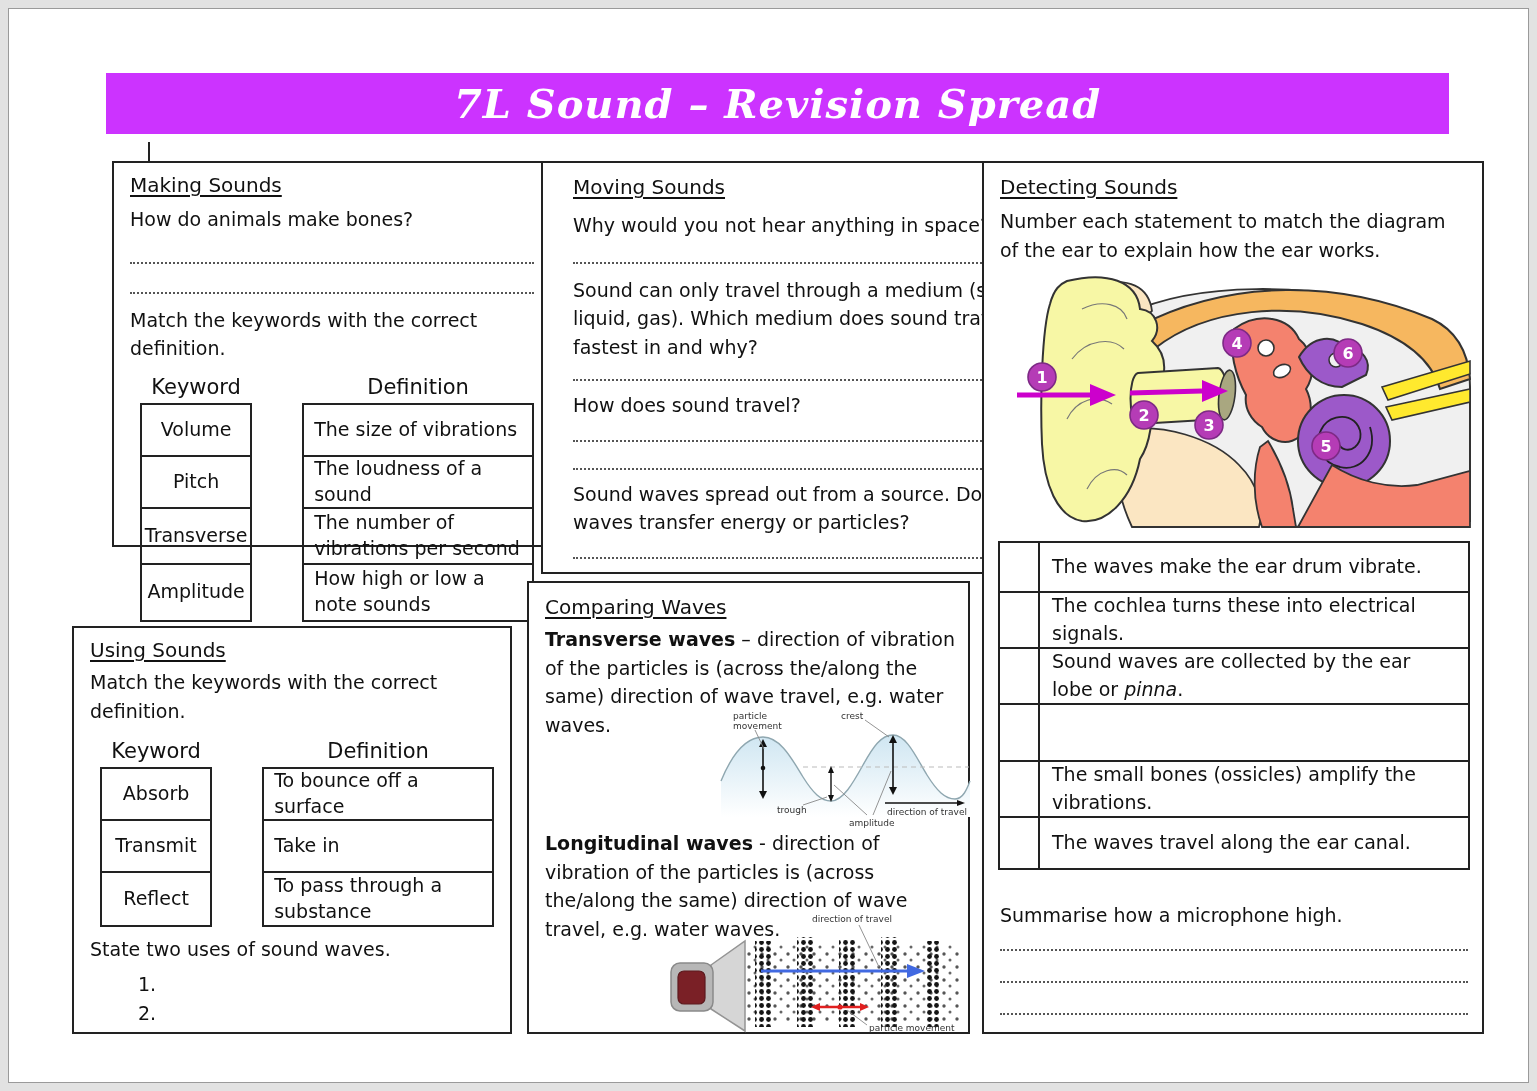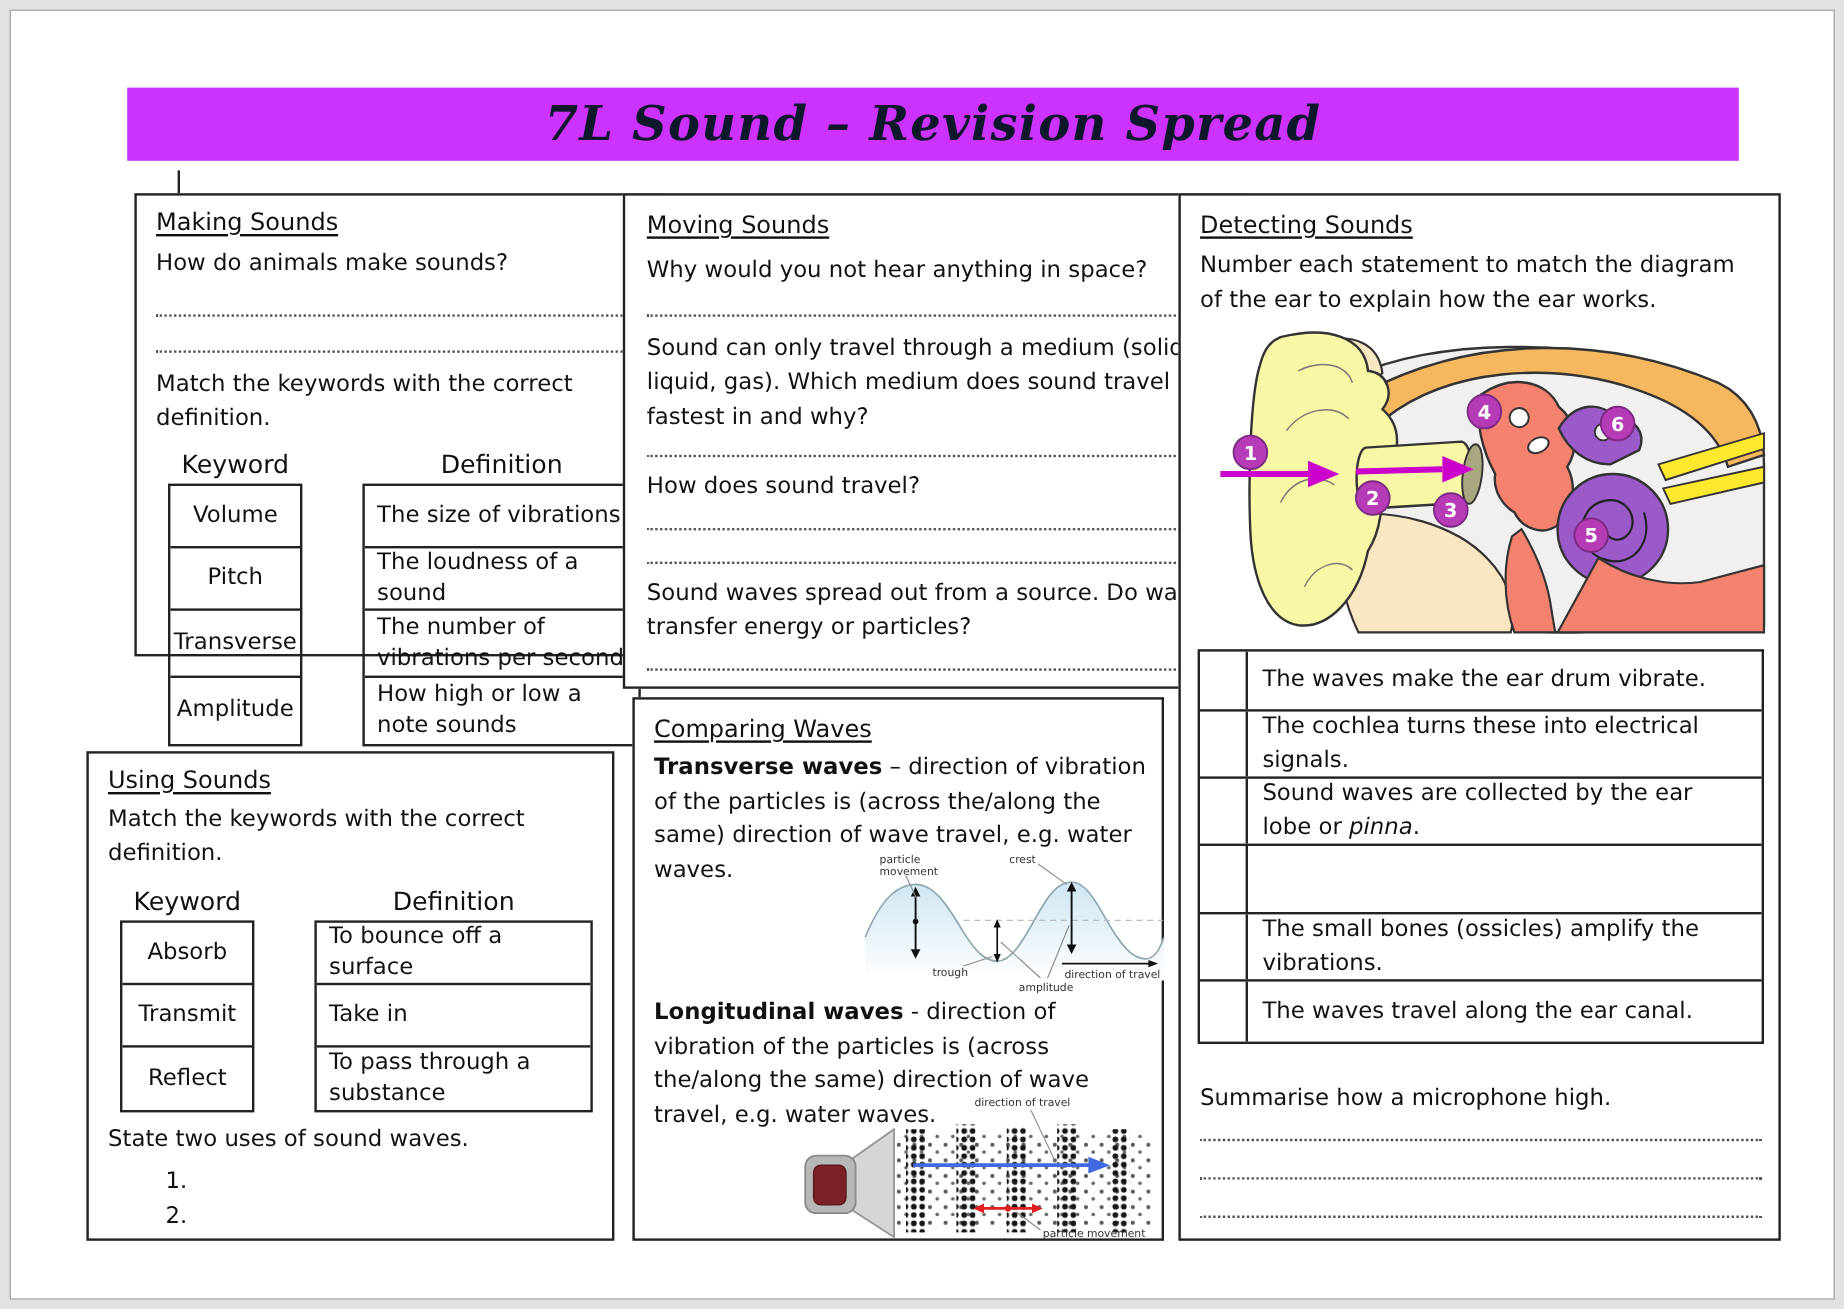--- a/index.html
+++ b/index.html
@@ -4,21 +4,21 @@
 <style>
   html,body{margin:0;padding:0;}
   body{
     width:1537px;height:1091px;background:#e2e2e2;position:relative;
     font-family:"DejaVu Sans","Liberation Sans",sans-serif;color:#111;
   }
   .sheet{position:absolute;left:8px;top:8px;right:8px;bottom:8px;background:#fff;border:1px solid #9a9a9a;}
   .banner{position:absolute;left:97px;top:64px;width:1343px;height:61px;background:#cc33ff;
     display:flex;align-items:center;justify-content:center;}
   .banner-title{font-family:"DejaVu Serif","Liberation Serif",serif;font-style:italic;font-size:40px;
-    font-weight:bold;letter-spacing:1px;color:#0f172a;}
+    font-weight:bold;letter-spacing:1px;color:#ffffff;}
   .connector{position:absolute;left:139px;top:133px;width:2px;height:28px;background:#222;}
   .box{position:absolute;background:#fff;border:2px solid #222;box-sizing:border-box;}
   .hd{font-size:20px;font-weight:normal;text-decoration:underline;text-underline-offset:3px;}
   .txt{font-size:19px;line-height:1.5;}
   .dotline{border-bottom:2.5px dotted #555;height:0;width:100%;}
   
   .match-grid{display:flex;gap:50px;margin-left:10px;}
   .col-hd{text-align:center;font-size:21px;margin-bottom:4px;}
   .tbl{border:2px solid #222;}
   .kw-col{width:120px;}
@@ -43,21 +43,21 @@
 
 <div class="sheet">
 
   <div class="banner">
     <div class="banner-title">7L Sound – Revision Spread</div>
   </div>
   <div class="connector"></div>
 
   <div class="box" style="left:63px;top:152px;width:440px;height:386px;padding:10px 16px;margin-left:40px;">
     <div class="hd">Making Sounds</div>
-    <div class="txt" style="margin-top:8px;">How do animals make sounds?</div>
+    <div class="txt" style="margin-top:8px;">How do animals make bones?</div>
     <div class="dotline" style="margin-top:28px;"></div>
     <div class="dotline" style="margin-top:28px;"></div>
     <div class="txt" style="margin-top:12px;width:400px;">Match the keywords with the correct definition.</div>
     <div class="match-grid" style="margin-top:12px;">
       <div class="kw-col">
         <div class="col-hd">Keyword</div>
         <div class="tbl">
           <div class="cell" style="height:50px;">Volume</div>
           <div class="cell" style="height:52px;">Pitch</div>
           <div class="cell" style="height:56px;">Transverse</div>
@@ -95,21 +95,21 @@
           <div class="cell" style="height:52px;">Take in</div>
           <div class="cell" style="height:54px;">To pass through a substance</div>
         </div>
       </div>
     </div>
     <div class="txt" style="margin-top:8px;">State two uses of sound waves.</div>
     <div class="numlist" style="margin-top:6px;">1.</div>
     <div class="numlist">2.</div>
   </div>
 
-  <div class="box" style="left:510px;top:152px;width:520px;height:413px;padding:12px 18px;">
+  <div class="box" style="left:532px;top:152px;width:520px;height:413px;padding:12px 30px;">
     <div class="hd">Moving Sounds</div>
     <div class="txt" style="margin-top:12px;">Why would you not hear anything in space?</div>
     <div class="dotline" style="margin-top:22px;"></div>
     <div class="txt" style="margin-top:12px;">Sound can only travel through a medium (solid, liquid, gas). Which medium does sound travel fastest in and why?</div>
     <div class="dotline" style="margin-top:18px;"></div>
     <div class="txt" style="margin-top:10px;">How does sound travel?</div>
     <div class="dotline" style="margin-top:20px;"></div>
     <div class="dotline" style="margin-top:26px;"></div>
     <div class="txt" style="margin-top:10px;">Sound waves spread out from a source. Do waves transfer energy or particles?</div>
     <div class="dotline" style="margin-top:20px;"></div>

